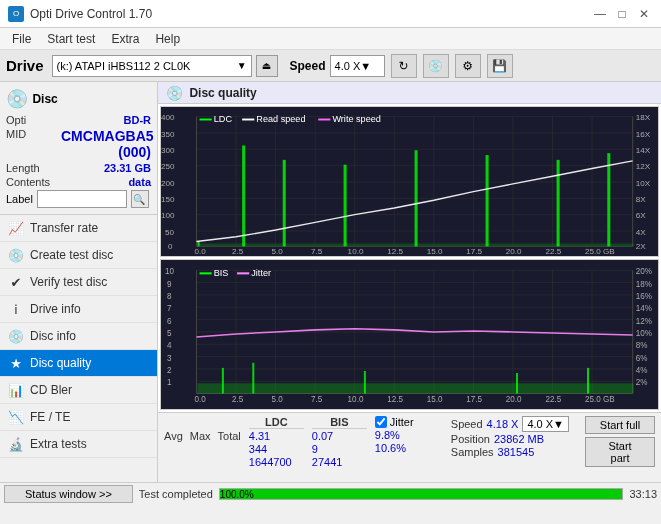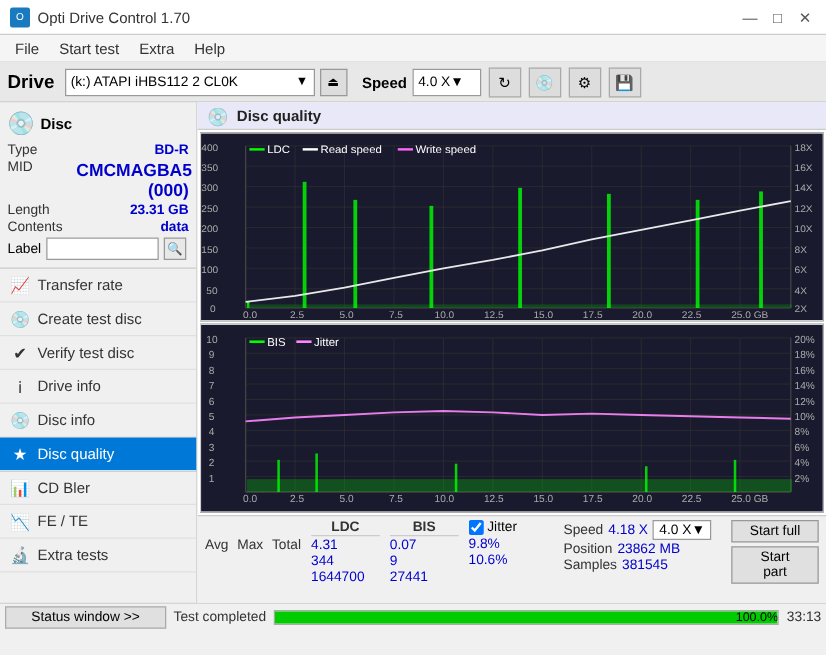--- a/index.html
+++ b/index.html
@@ -74,21 +74,21 @@
     .speed-row-label { color: #333; }
     .speed-row-value { color: #0000cc; }
     .start-btns { display: flex; flex-direction: column; gap: 3px; margin-left: 8px; }
     .start-btn { background: #e0e0e0; border: 1px solid #999; padding: 2px 12px; font-size: 11px; cursor: pointer; width: 70px; text-align: center; }
 
     
     .statusbar { display: flex; align-items: center; height: 22px; background: #f0f0f0; border-top: 1px solid #ccc; padding: 0 4px; gap: 6px; flex-shrink: 0; }
     .status-window-btn { background: #e0e0e0; border: 1px solid #aaa; padding: 2px 20px; font-size: 11px; cursor: pointer; }
     .progress-bar-container { flex: 1; height: 12px; background: white; border: 1px solid #aaa; position: relative; overflow: hidden; }
     .progress-bar-fill { height: 100%; background: #00cc00; }
-    .progress-text { position: absolute; top: 0; left: 0; right: 0; text-align: right; font-size: 10px; line-height: 12px; color: #000; }
+    .progress-text { position: absolute; top: 0; left: 0; right: 0; text-align: left; font-size: 10px; line-height: 12px; color: #000; }
     .status-time { font-size: 11px; color: #333; margin-left: auto; }
     .status-text { font-size: 11px; color: #333; }
   </style>
 </head>
 <body>
 
 <div class="titlebar">
   <div class="titlebar-left">
     <div class="titlebar-icon">O</div>
     <span class="titlebar-title">Opti Drive Control 1.70</span>
@@ -127,21 +127,21 @@
 
 <div class="main">
 
   <div class="sidebar">
     <div class="disc-section">
       <div class="disc-header">
         <span class="disc-icon">💿</span>
         <span class="disc-title">Disc</span>
       </div>
       <div class="disc-field">
-        <span class="disc-field-label">Type</span>
+        <span class="disc-field-label">Opti</span>
         <span class="disc-field-value">BD-R</span>
       </div>
       <div class="disc-field">
         <span class="disc-field-label">MID</span>
         <span class="disc-field-value" style="font-size:14px;">CMCMAGBA5 (000)</span>
       </div>
       <div class="disc-field">
         <span class="disc-field-label">Length</span>
         <span class="disc-field-value">23.31 GB</span>
       </div>

